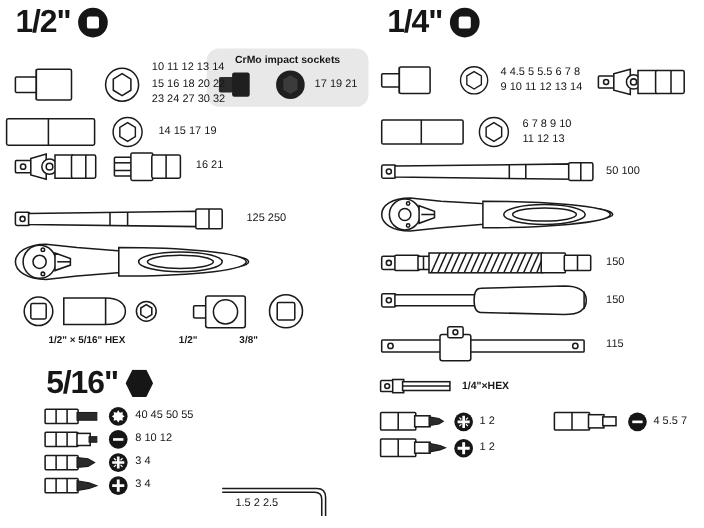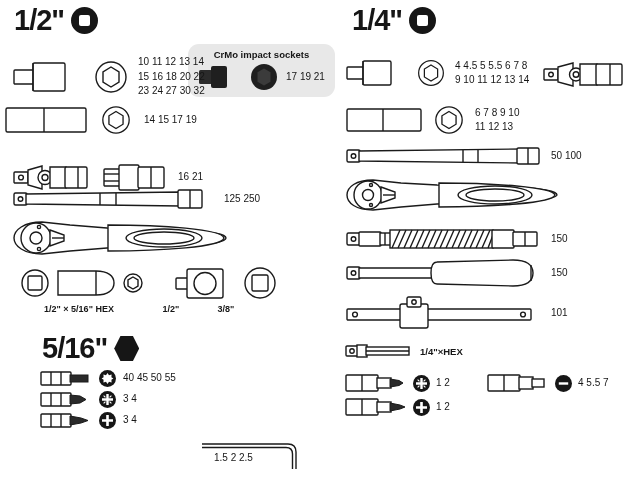--- a/index.html
+++ b/index.html
@@ -88,21 +88,21 @@
     <rect class="fl" x="2" y="3" width="80" height="24" rx="1.5"></rect>
     <line class="ln" x1="40" y1="3" x2="40" y2="27"></line>
   </svg>
   <svg width="32" height="32" viewBox="0 0 34 34">
     <circle class="fl" cx="17" cy="17" r="14"></circle>
     <path class="fl" d="M17 8 L24.5 12.5 L24.5 21.5 L17 26 L9.5 21.5 L9.5 12.5 Z"></path>
   </svg>
   <div class="nums">14  15  17  19</div>
 </div>
 
-<div class="panel row" style="left:12px;top:162px;gap:4px;">
+<div class="panel row" style="left:12px;top:136px;gap:4px;">
   <svg width="86" height="30" viewBox="0 0 86 30">
     <rect class="fl" x="2" y="10" width="14" height="11" rx="1"></rect>
     <circle class="ln" cx="9" cy="15.5" r="2.4"></circle>
     <path class="fl" d="M16 8 L30 4 L30 27 L16 23 Z"></path>
     <circle class="fl" cx="33" cy="15.5" r="7"></circle>
     <circle class="ln" cx="33" cy="15.5" r="3"></circle>
     <path class="fl" d="M38 5 L54 5 L54 26 L38 26 Z"></path>
     <rect class="fl" x="53" y="5" width="22" height="21" rx="1.5"></rect>
     <line class="ln" x1="66" y1="5" x2="66" y2="26"></line>
   </svg>
@@ -194,20 +194,35 @@
     </svg>
     <span class="badge">
       <svg width="13" height="13" viewBox="0 0 13 13">
           <path d="M6.5 1 L8 3.2 L10.6 2.6 L10.4 5.3 L12.4 6.5 L10.4 7.7 L10.6 10.4 L8 9.8 L6.5 12 L5 9.8 L2.4 10.4 L2.6 7.7 L0.6 6.5 L2.6 5.3 L2.4 2.6 L5 3.2 Z" fill="#fff"></path>
         </svg>
     </span>
     <span class="nums">40  45  50  55</span>
   </div>
 
 
+  <div class="row" style="height:21px;gap:7px;">
+    <svg width="52" height="17" viewBox="0 0 52 17">
+      <rect class="fl" x="1" y="2" width="30" height="13" rx="1"></rect>
+      <line class="ln" x1="11" y1="2" x2="11" y2="15"></line>
+      <line class="ln" x1="21" y1="2" x2="21" y2="15"></line>
+      <rect class="fl" x="30" y="3" width="12" height="11"></rect>
+      <rect class="dk" x="41" y="6" width="7" height="5"></rect>
+    </svg>
+    <span class="badge">
+      <svg width="13" height="13" viewBox="0 0 13 13">
+          <rect x="1.8" y="5.3" width="9.4" height="2.4" fill="#fff"></rect>
+        </svg>
+    </span>
+    <span class="nums">8  10  12</span>
+  </div>
 
   <div class="row" style="height:21px;gap:7px;">
     <svg width="52" height="17" viewBox="0 0 52 17">
       <rect class="fl" x="1" y="2" width="30" height="13" rx="1"></rect>
       <line class="ln" x1="11" y1="2" x2="11" y2="15"></line>
       <line class="ln" x1="21" y1="2" x2="21" y2="15"></line>
       <path class="dk" d="M30 4 L40 5 L46 8.5 L40 12 L30 13 Z"></path>
     </svg>
     <span class="badge">
       <svg width="13" height="13" viewBox="0 0 13 13">
@@ -349,21 +364,21 @@
 
 <div class="panel row" style="left:345px;top:296px;gap:10px;">
   <svg width="196" height="34" viewBox="0 0 196 34">
     <rect class="fl" x="2" y="13" width="184" height="11" rx="1"></rect>
     <circle class="ln" cx="10" cy="18.5" r="2.4"></circle>
     <circle class="ln" cx="178" cy="18.5" r="2.4"></circle>
     <rect class="fl" x="55" y="8" width="28" height="24" rx="2"></rect>
     <rect class="fl" x="62" y="1" width="14" height="10" rx="1.5"></rect>
     <circle class="ln" cx="69" cy="6" r="2.2"></circle>
   </svg>
-  <div class="nums">101</div>
+  <div class="nums">115</div>
 </div>
 
 <div class="panel row" style="left:345px;top:343px;gap:9px;">
   <svg width="66" height="16" viewBox="0 0 66 16">
     <rect class="fl" x="1" y="3" width="12" height="10" rx="1"></rect>
     <circle class="ln" cx="7" cy="8" r="2.2"></circle>
     <rect class="fl" x="12" y="2" width="10" height="12"></rect>
     <rect class="fl" x="21" y="4" width="43" height="8"></rect>
     <line class="ln" x1="21" y1="8" x2="64" y2="8"></line>
   </svg>
@@ -401,21 +416,21 @@
         </svg>
     </span>
     <span class="nums">1  2</span>
   </div>
 
 </div>
 
 <div class="panel" style="left:487px;top:371px;">
 
 
-  <div class="row" style="height:24px;gap:6px;">
+  <div class="row" style="height:24px;gap:6px;margin-left:16px;">
     <svg width="62" height="20" viewBox="0 0 62 20">
       <rect class="fl" x="1" y="2" width="32" height="16" rx="1"></rect>
       <line class="ln" x1="17" y1="2" x2="17" y2="18"></line>
       <rect class="fl" x="32" y="4" width="14" height="12"></rect>
       <rect class="fl" x="45" y="6" width="12" height="8"></rect>
     </svg>
     <span class="badge">
       <svg width="13" height="13" viewBox="0 0 13 13">
           <rect x="1.8" y="5.3" width="9.4" height="2.4" fill="#fff"></rect>
         </svg>

